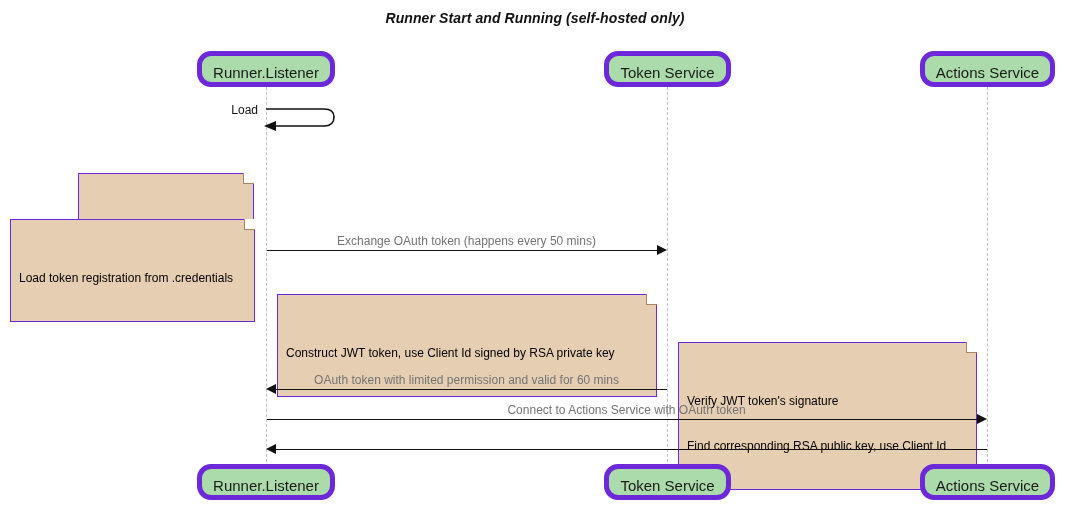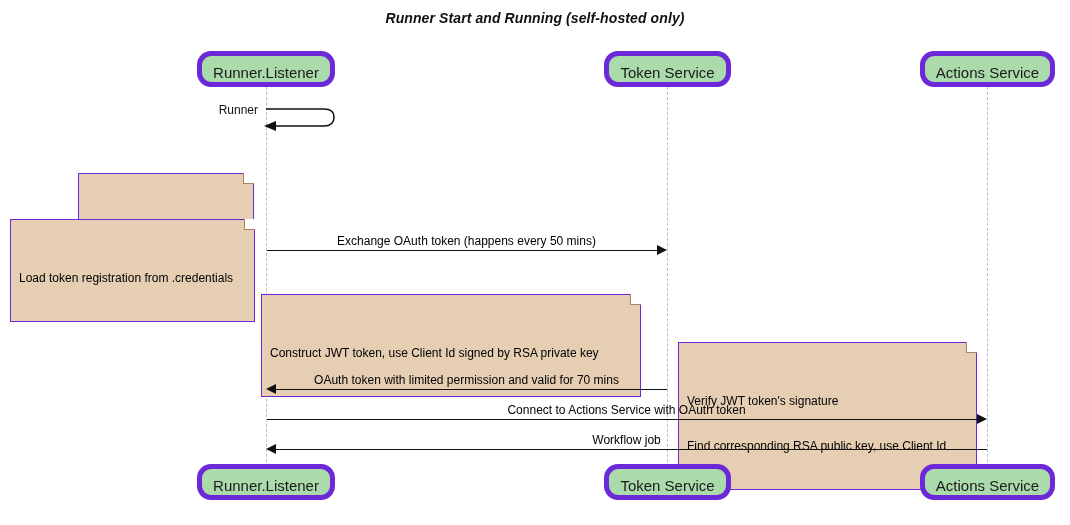--- a/index.html
+++ b/index.html
@@ -88,21 +88,21 @@
     width: 0;
     height: 0;
     border-top: 5px solid transparent;
     border-bottom: 5px solid transparent;
   }
   .arrow-right { border-left: 10px solid #111111; }
   .arrow-left  { border-right: 10px solid #111111; }
   .msg-label {
     position: absolute;
     font-size: 12px;
-    color: #000000;
+    color: #737373;
     white-space: nowrap;
     text-align: center;
   }
   
   .selfloop {
     position: absolute;
   }
   .selfloop svg { display: block; }
   .self-label {
     position: absolute;
@@ -126,21 +126,21 @@
   <div class="participant" style="left:197px; top:51px; width:138px;">
     <span>Runner.Listener</span>
   </div>
   <div class="participant" style="left:604px; top:51px; width:127px;">
     <span>Token Service</span>
   </div>
   <div class="participant" style="left:920px; top:51px; width:135px;">
     <span>Actions Service</span>
   </div>
 
-  <div class="self-label" style="left:196px; top:103px; width:62px;">Runner</div>
+  <div class="self-label" style="left:196px; top:103px; width:62px;">Load</div>
   <div class="selfloop" style="left:262px; top:104px;">
     <svg width="86" height="28" viewBox="0 0 86 28" xmlns="http://www.w3.org/2000/svg">
       <path d="M4,5 L62,5 Q72,5 72,13 Q72,22 62,22 L14,22" fill="none" stroke="#111111" stroke-width="1.6"></path>
       <polygon points="14,17 2,22 14,27" fill="#111111"></polygon>
     </svg>
   </div>
 
   <div class="note" style="left:78px; top:141px; width:176px;">
     <span class="fold"></span>
     <span class="note-text">Load config info from .runner</span>
@@ -148,40 +148,39 @@
 
   <div class="note" style="left:10px; top:187px; width:245px;">
     <span class="fold"></span>
     <span class="note-text">Load token registration from .credentials</span>
   </div>
 
   <div class="msg-label" style="left:266px; top:234px; width:401px;">Exchange OAuth token (happens every 50 mins)</div>
   <div class="msg-line" style="left:267px; top:250px; width:390px;"></div>
   <div class="arrow-right" style="left:657px; top:245px;"></div>
 
-  <div class="note" style="left:261px; top:262px; width:380px;">
+  <div class="note" style="left:277px; top:262px; width:380px;">
     <span class="fold"></span>
     <span class="note-text">Construct JWT token, use Client Id signed by RSA private key</span>
   </div>
 
   <div class="note" style="left:678px; top:310px; width:299px;">
     <span class="fold"></span>
     <span class="note-text">Verify JWT token's signature</span>
     <span class="note-text">Find corresponding RSA public key, use Client Id</span>
   </div>
 
-  <div class="msg-label" style="left:266px; top:373px; width:401px;">OAuth token with limited permission and valid for 70 mins</div>
+  <div class="msg-label" style="left:266px; top:373px; width:401px;">OAuth token with limited permission and valid for 60 mins</div>
   <div class="msg-line" style="left:276px; top:389px; width:391px;"></div>
   <div class="arrow-left" style="left:266px; top:384px;"></div>
 
   <div class="msg-label" style="left:266px; top:403px; width:721px;">Connect to Actions Service with OAuth token</div>
   <div class="msg-line" style="left:267px; top:419px; width:710px;"></div>
   <div class="arrow-right" style="left:977px; top:414px;"></div>
 
-  <div class="msg-label" style="left:266px; top:433px; width:721px;">Workflow job</div>
   <div class="msg-line" style="left:276px; top:449px; width:711px;"></div>
   <div class="arrow-left" style="left:266px; top:444px;"></div>
 
   <div class="participant" style="left:197px; top:464px; width:138px;">
     <span>Runner.Listener</span>
   </div>
   <div class="participant" style="left:604px; top:464px; width:127px;">
     <span>Token Service</span>
   </div>
   <div class="participant" style="left:920px; top:464px; width:135px;">

